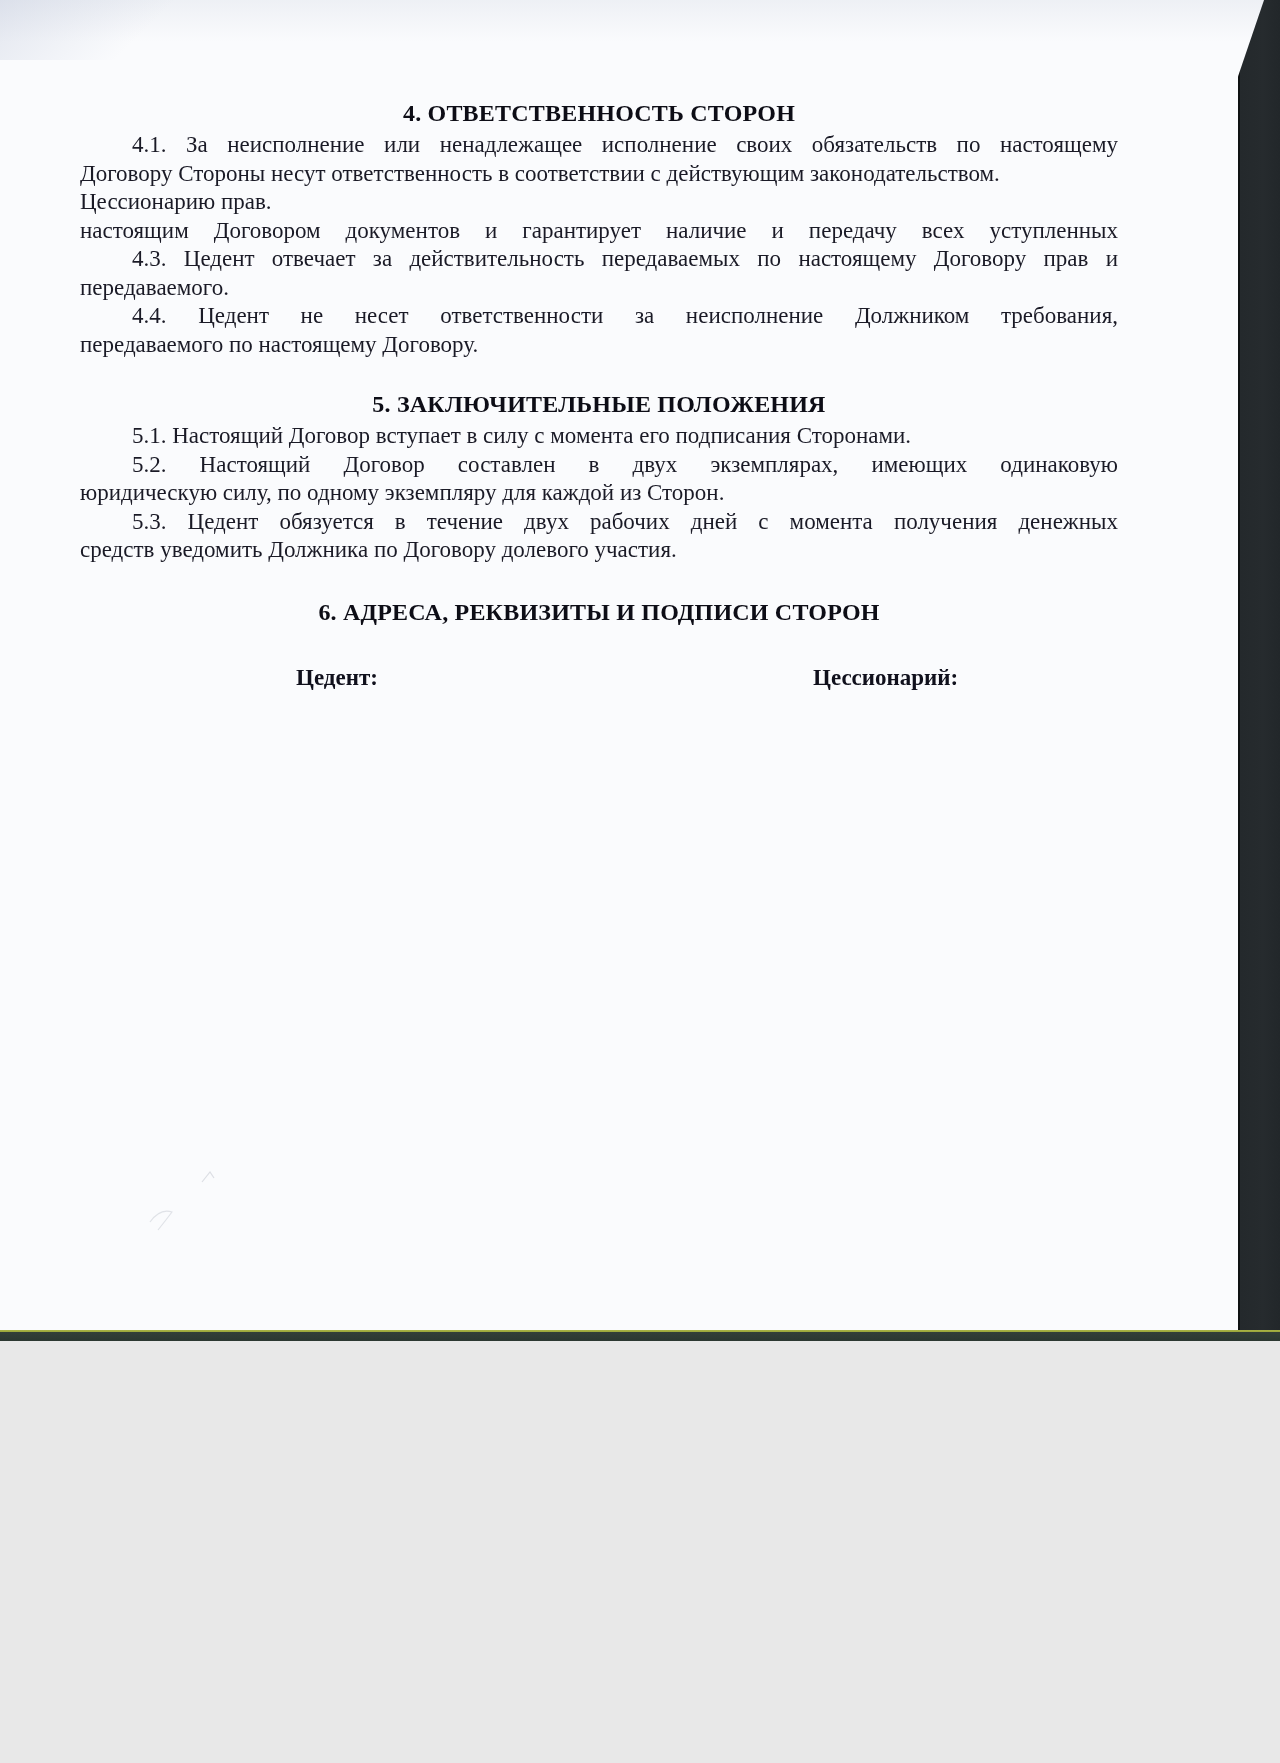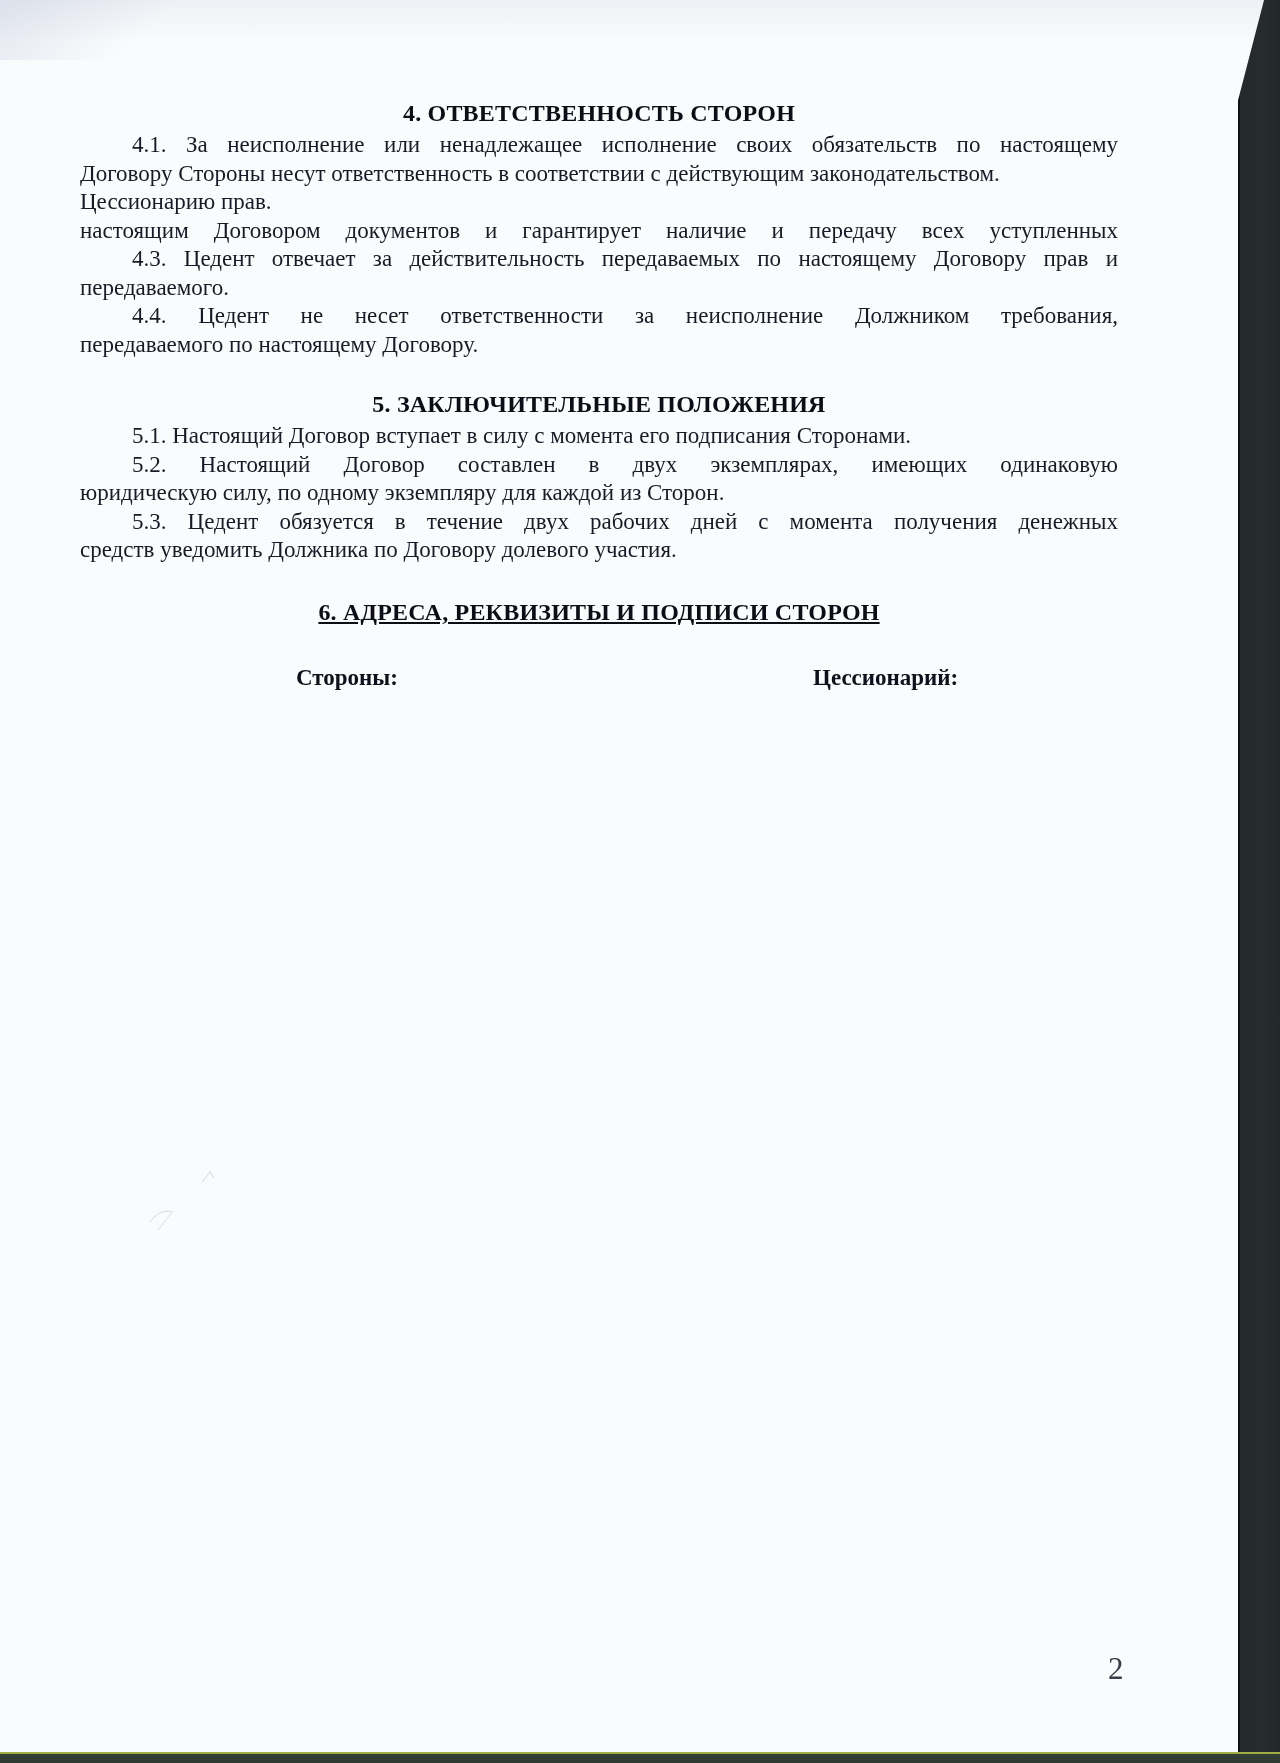--- a/index.html
+++ b/index.html
@@ -1,19 +1,19 @@
 <!DOCTYPE html>
 <html><head>
 <meta charset="utf-8">
 <style>
   html, body { margin: 0; padding: 0; background: #e8e8e8; }
   .scan-page {
     position: relative;
     width: 1280px;
-    height: 1763px;
+    height: 1341px;
     background: #fafbfd;
     overflow: hidden;
     font-family: "Liberation Serif", serif;
     color: #1a1a26;
   }
 
   
   .scan-edge-right {
     position: absolute;
     top: 0; right: 0;
@@ -51,21 +51,21 @@
   .sec-heading {
     font-size: 24px;
     line-height: 30px;
     font-weight: bold;
     text-align: center;
     margin: 0 0 3px 0;
     color: #0d0d16;
     letter-spacing: 0.2px;
   }
   .sec-heading.mt5 { margin-top: 30px; }
-  .sec-heading.mt6 { margin-top: 32px; text-decoration: underline; }
+  .sec-heading.mt6 { margin-top: 32px; }
 
   .para { margin: 0; }
   .ln {
     font-size: 23px;
     line-height: 28.5px;
     white-space: normal;
   }
   .ln.just { text-align: justify; text-align-last: justify; }
   .ln.end  { text-align: left; text-align-last: left; }
   .ln.ind  { text-indent: 52px; }
@@ -133,21 +133,21 @@
       <div class="ln end">юридическую силу, по одному экземпляру для каждой из Сторон.</div>
     </div>
     <div class="para">
       <div class="ln just ind">5.3. Цедент обязуется в течение двух рабочих дней с момента получения денежных</div>
       <div class="ln end">средств уведомить Должника по Договору долевого участия.</div>
     </div>
 
     <h2 class="sec-heading mt6">6. АДРЕСА, РЕКВИЗИТЫ И ПОДПИСИ СТОРОН</h2>
 
     <div class="signatures">
-      <span class="sig-label sig-left">Стороны:</span>
+      <span class="sig-label sig-left">Цедент:</span>
       <span class="sig-label sig-right">Цессионарий:</span>
     </div>
 
   </div>
 
   <svg class="pencil-marks" width="1280" height="1763" viewBox="0 0 1280 1763">
     <path d="M 202 1182 l 8 -10 l 4 6" fill="none" stroke="#c3c7cf" stroke-width="1.2" opacity="0.55"></path>
     <path d="M 150 1222 q 10 -14 22 -10 q -6 8 -14 18" fill="none" stroke="#c6cad2" stroke-width="1.1" opacity="0.5"></path>
   </svg>
 

